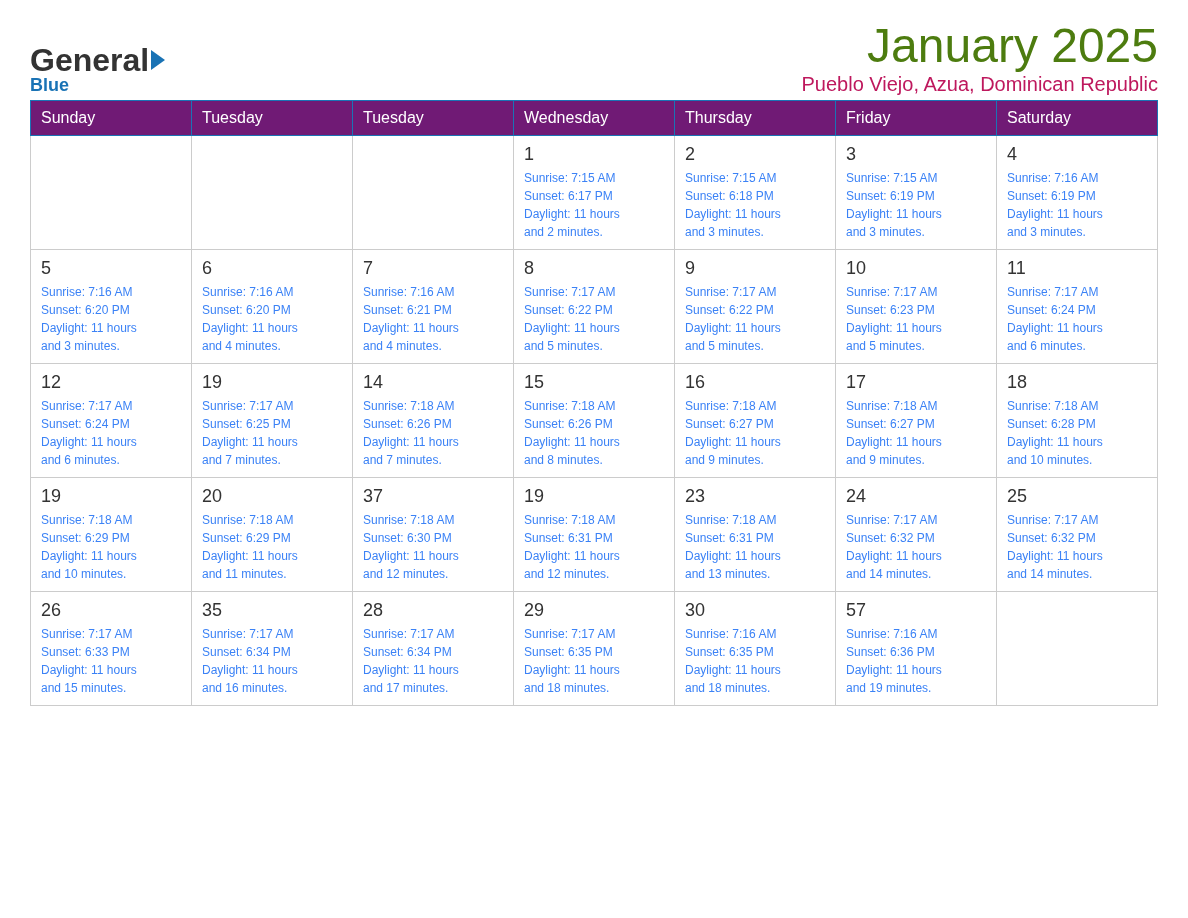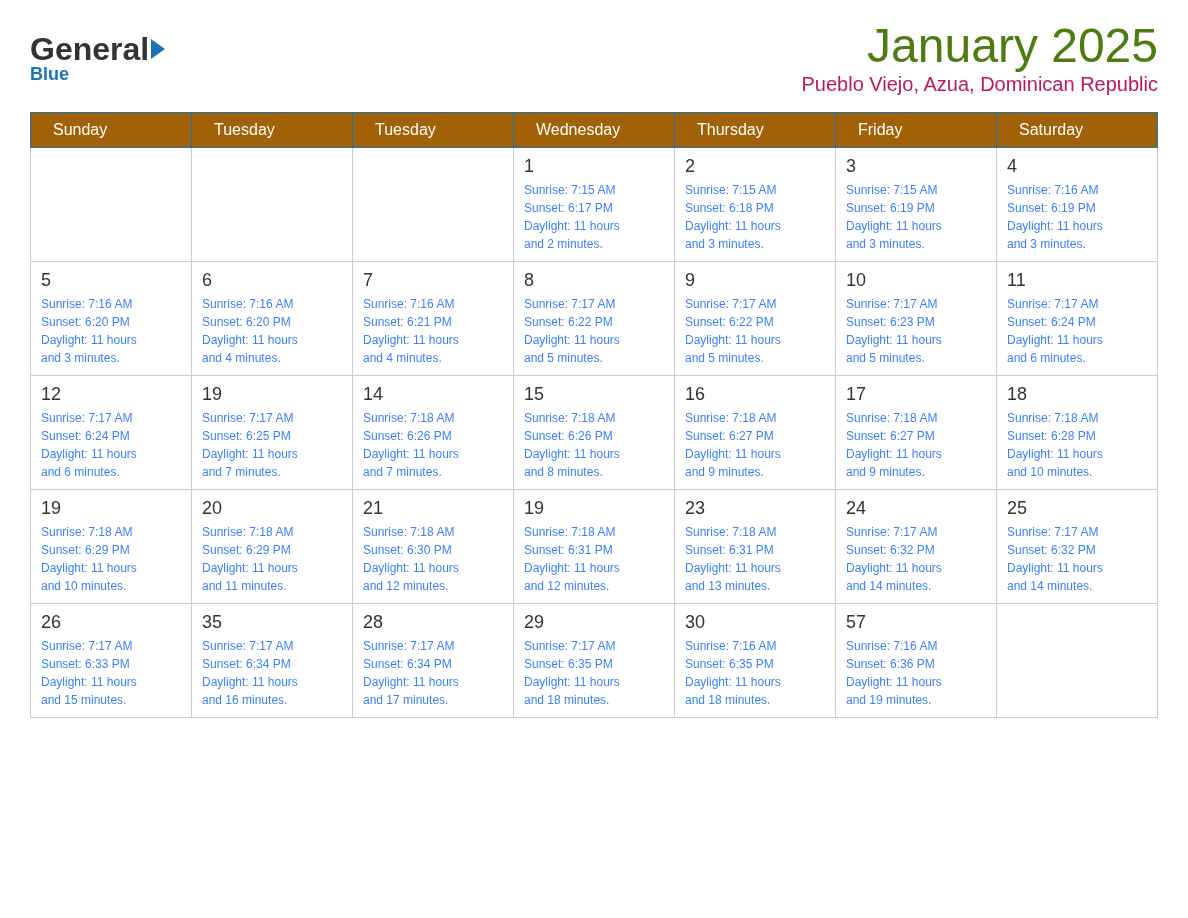--- a/index.html
+++ b/index.html
@@ -6,22 +6,22 @@
     body {
       font-family: Arial, sans-serif;
       background: #fff;
       padding: 20px 30px;
       width: 1188px;
       min-height: 918px;
     }
     .header-area {
       display: flex;
       justify-content: space-between;
-      align-items: center;
-      margin-bottom: 16px;
+      align-items: flex-end;
+      margin-bottom: 4px;
     }
     .logo-area {
       display: flex;
       flex-direction: column;
       align-items: flex-start;
     }
     .logo-blue-line {
       color: #1a73b5;
       font-size: 18px;
       font-weight: bold;
@@ -39,23 +39,23 @@
     .title-area h2 {
       font-size: 20px;
       font-weight: normal;
       color: #be185d;
     }
     .calendar {
       width: 100%;
       border-collapse: collapse;
     }
     .calendar thead tr th {
-      background: #a16207;
+      background: #701a75;
       color: #fff;
-      padding: 8px 22px;
+      padding: 8px 10px;
       text-align: left;
       font-size: 16px;
       font-weight: normal;
       border: 1px solid #1a73b5;
     }
     .calendar tbody tr td {
       border: 1px solid #ccc;
       vertical-align: top;
       padding: 8px 10px;
       width: 14.28%;
@@ -265,21 +265,21 @@
 and 10 minutes.</div>
         </td>
         <td>
           <div class="day-number">20</div>
           <div class="day-info" style="white-space: pre-line;">Sunrise: 7:18 AM
 Sunset: 6:29 PM
 Daylight: 11 hours
 and 11 minutes.</div>
         </td>
         <td>
-          <div class="day-number">21</div>
+          <div class="day-number">37</div>
           <div class="day-info" style="white-space: pre-line;">Sunrise: 7:18 AM
 Sunset: 6:30 PM
 Daylight: 11 hours
 and 12 minutes.</div>
         </td>
         <td>
           <div class="day-number">19</div>
           <div class="day-info" style="white-space: pre-line;">Sunrise: 7:18 AM
 Sunset: 6:31 PM
 Daylight: 11 hours

